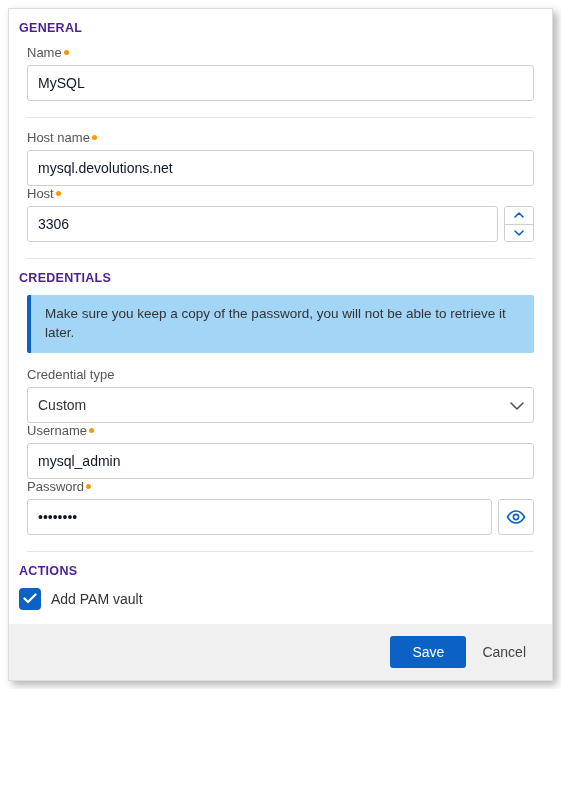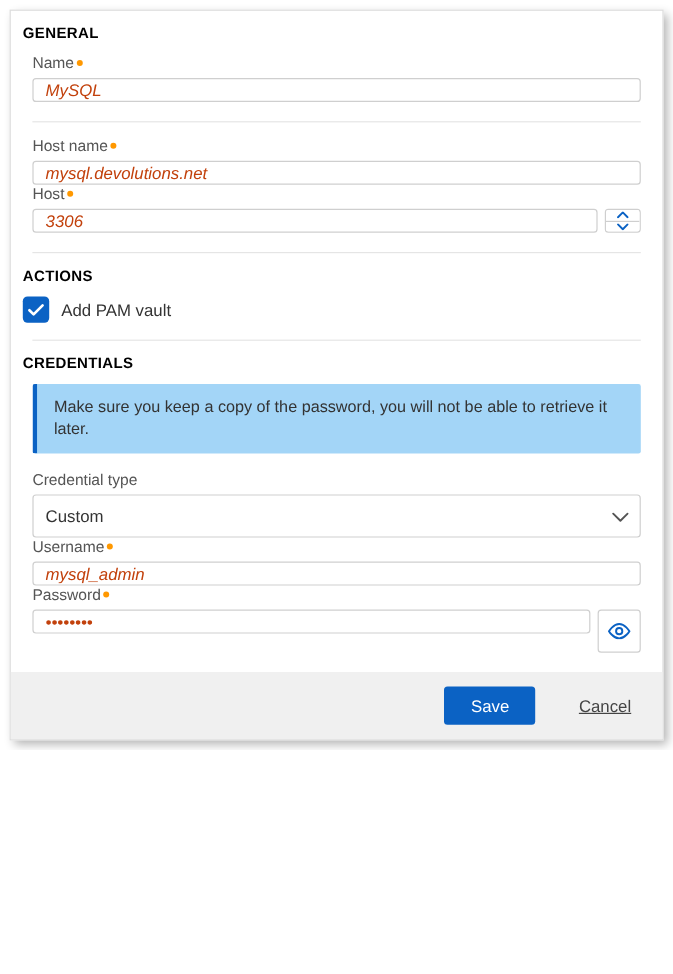--- a/index.html
+++ b/index.html
@@ -22,21 +22,21 @@
       padding: 0 18px;
       flex: 1;
     }
     .section {
       padding: 12px 0 14px;
     }
     .section + .section {
       border-top: 1px solid #e5e5e5;
     }
     .section-header {
-      color: #000000;
+      color: #4c1d95;
       font-weight: 700;
       font-size: 12.5px;
       letter-spacing: 0.3px;
       margin-bottom: 10px;
       margin-left: -8px;
     }
     .field {
     }
     .field:last-child { margin-bottom: 2px; }
     .field-label {
@@ -51,29 +51,28 @@
       height: 5px;
       background: #ff9800;
       border-radius: 50%;
       vertical-align: middle;
       margin-left: 2px;
       position: relative;
       top: -1px;
     }
     .text-input, .select-input {
       width: 100%;
-      height: 20px;
+      height: 36px;
       border: 1px solid #cfcfcf;
       border-radius: 3px;
       padding: 0 10px;
       font-size: 14px;
       font-family: inherit;
-      color: #c2410c;
-      background: #fff;
-      font-style: italic;
+      color: #0f172a;
+      background: #fff;
     }
     .text-input::placeholder { color: #999; }
     .spin-wrap {
       display: flex;
       gap: 6px;
       justify-content: center;
     }
     .spin-wrap .text-input { flex: 1; }
     .spin-btns {
       width: 30px;
@@ -159,41 +158,40 @@
     .checkbox svg { display: block; }
     .checkbox-label {
       font-size: 14px;
       color: #333;
     }
     .footer {
       background: #f0f0f0;
       padding: 12px 18px;
       display: flex;
       justify-content: flex-end;
-      gap: 28px;
+      gap: 8px;
     }
     .btn-primary {
       background: #0b62c4;
       color: #fff;
       border: none;
       border-radius: 3px;
       padding: 8px 22px;
       font-size: 14px;
       cursor: pointer;
       font-family: inherit;
     }
     .btn-secondary {
       background: transparent;
       color: #444;
       border: none;
       padding: 8px 8px;
       font-size: 14px;
       cursor: pointer;
       font-family: inherit;
-      text-decoration: underline;
     }
   </style>
 </head>
 <body>
 
 <div class="dialog">
   <div class="content">
 
     <div class="section">
       <div class="section-header">GENERAL</div>
@@ -228,32 +226,20 @@
               <svg width="10" height="6" viewBox="0 0 10 6">
                   <path d="M1 1 L5 5 L9 1" stroke="#0b62c4" stroke-width="1.6" fill="none" stroke-linecap="round" stroke-linejoin="round"></path>
                 </svg>
             </div>
           </div>
         </div>
       </div>
     </div>
 
     <div class="section">
-      <div class="section-header">ACTIONS</div>
-      <div class="checkbox-row">
-        <div class="checkbox">
-          <svg width="14" height="11" viewBox="0 0 14 11">
-              <path d="M1.5 5.5 L5 9 L12.5 1.5" stroke="#fff" stroke-width="2.2" fill="none" stroke-linecap="round" stroke-linejoin="round"></path>
-            </svg>
-        </div>
-        <span class="checkbox-label">Add PAM vault</span>
-      </div>
-    </div>
-
-    <div class="section">
       <div class="section-header">CREDENTIALS</div>
       <div class="info-banner">Make sure you keep a copy of the password, you will not be able to retrieve it later.</div>
       <div class="field">
         <label class="field-label">Credential type</label>
         <div class="select-wrap">
           <div class="select-display">Custom</div>
           <span class="select-chevron">
             <svg width="14" height="8" viewBox="0 0 14 8">
                 <path d="M1 1 L7 7 L13 1" stroke="#555" stroke-width="1.6" fill="none" stroke-linecap="round" stroke-linejoin="round"></path>
               </svg>
@@ -275,19 +261,31 @@
           <div class="eye-btn">
             <svg width="20" height="14" viewBox="0 0 20 14">
               <path d="M10 1 C5 1 1.5 7 1.5 7 C1.5 7 5 13 10 13 C15 13 18.5 7 18.5 7 C18.5 7 15 1 10 1 Z" stroke="#0b62c4" stroke-width="1.6" fill="none"></path>
               <circle cx="10" cy="7" r="2.6" stroke="#0b62c4" stroke-width="1.6" fill="none"></circle>
             </svg>
           </div>
         </div>
       </div>
     </div>
 
+    <div class="section">
+      <div class="section-header">ACTIONS</div>
+      <div class="checkbox-row">
+        <div class="checkbox">
+          <svg width="14" height="11" viewBox="0 0 14 11">
+              <path d="M1.5 5.5 L5 9 L12.5 1.5" stroke="#fff" stroke-width="2.2" fill="none" stroke-linecap="round" stroke-linejoin="round"></path>
+            </svg>
+        </div>
+        <span class="checkbox-label">Add PAM vault</span>
+      </div>
+    </div>
+
   </div>
 
   <div class="footer">
     <button class="btn-primary">Save</button>
     <button class="btn-secondary">Cancel</button>
   </div>
 </div>
 
 </body></html>

